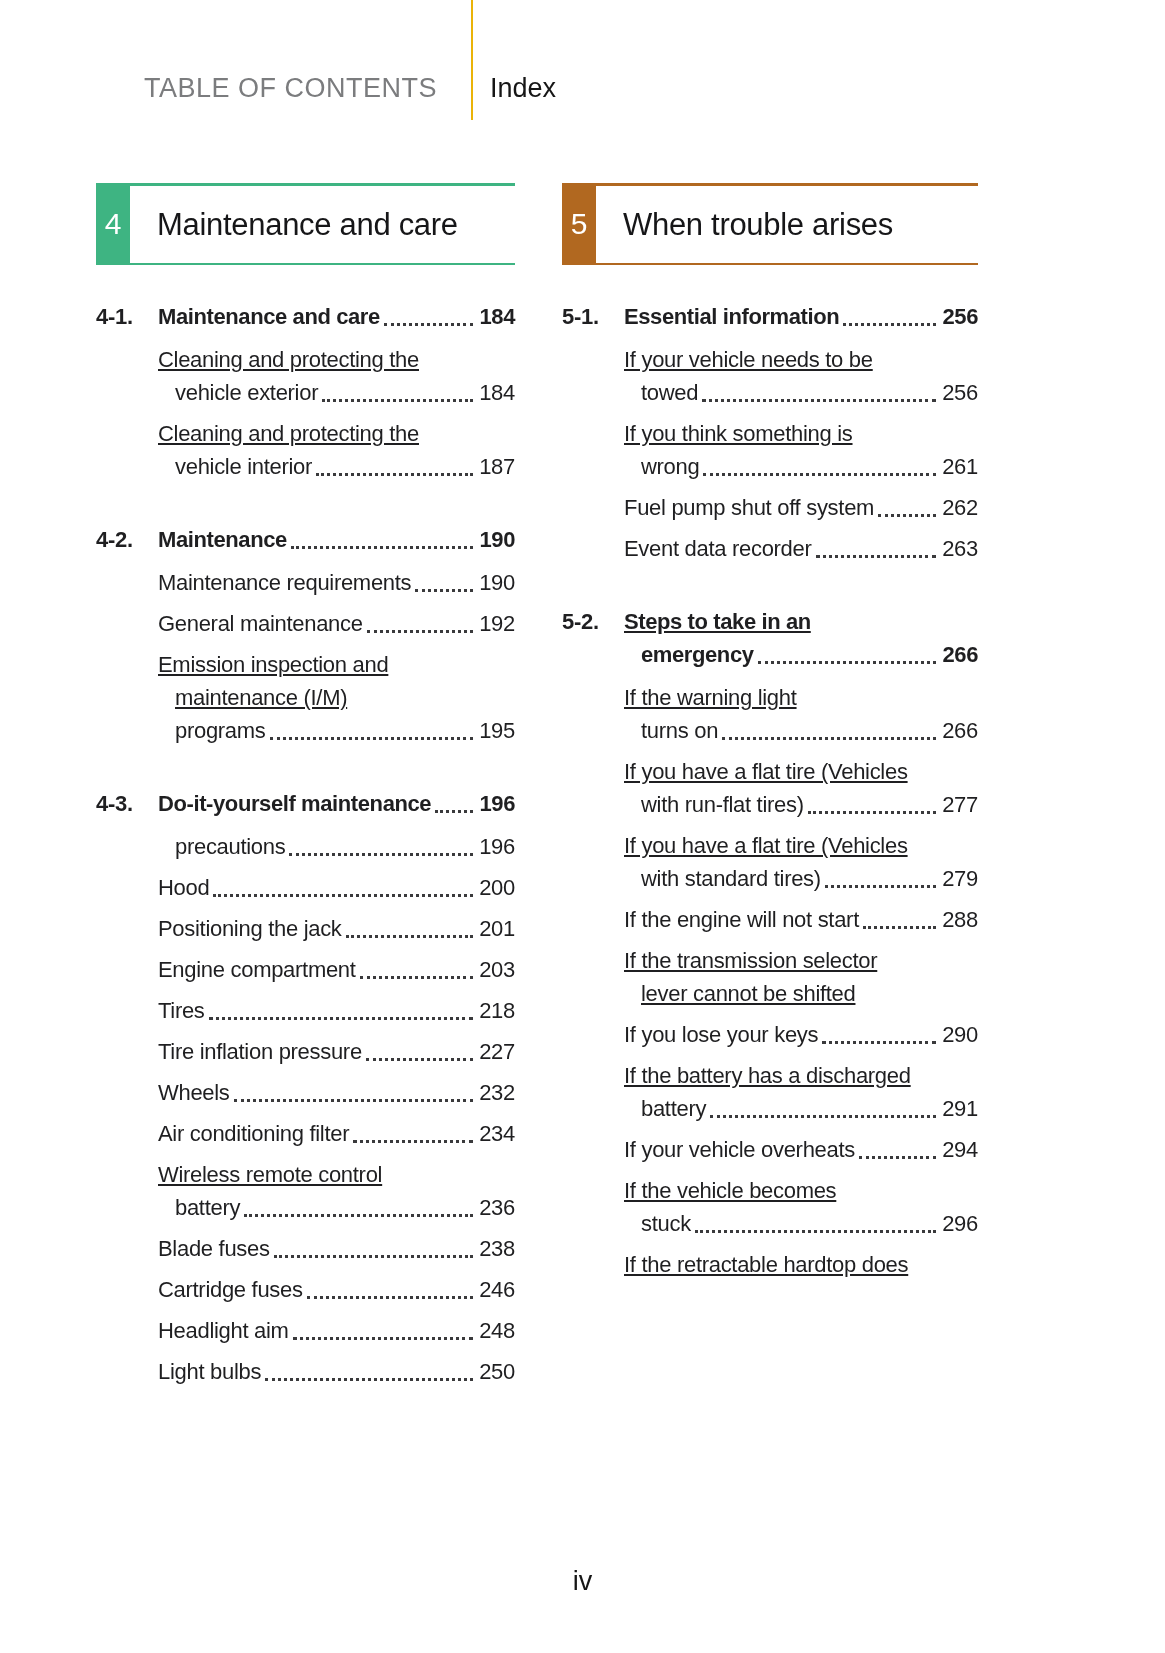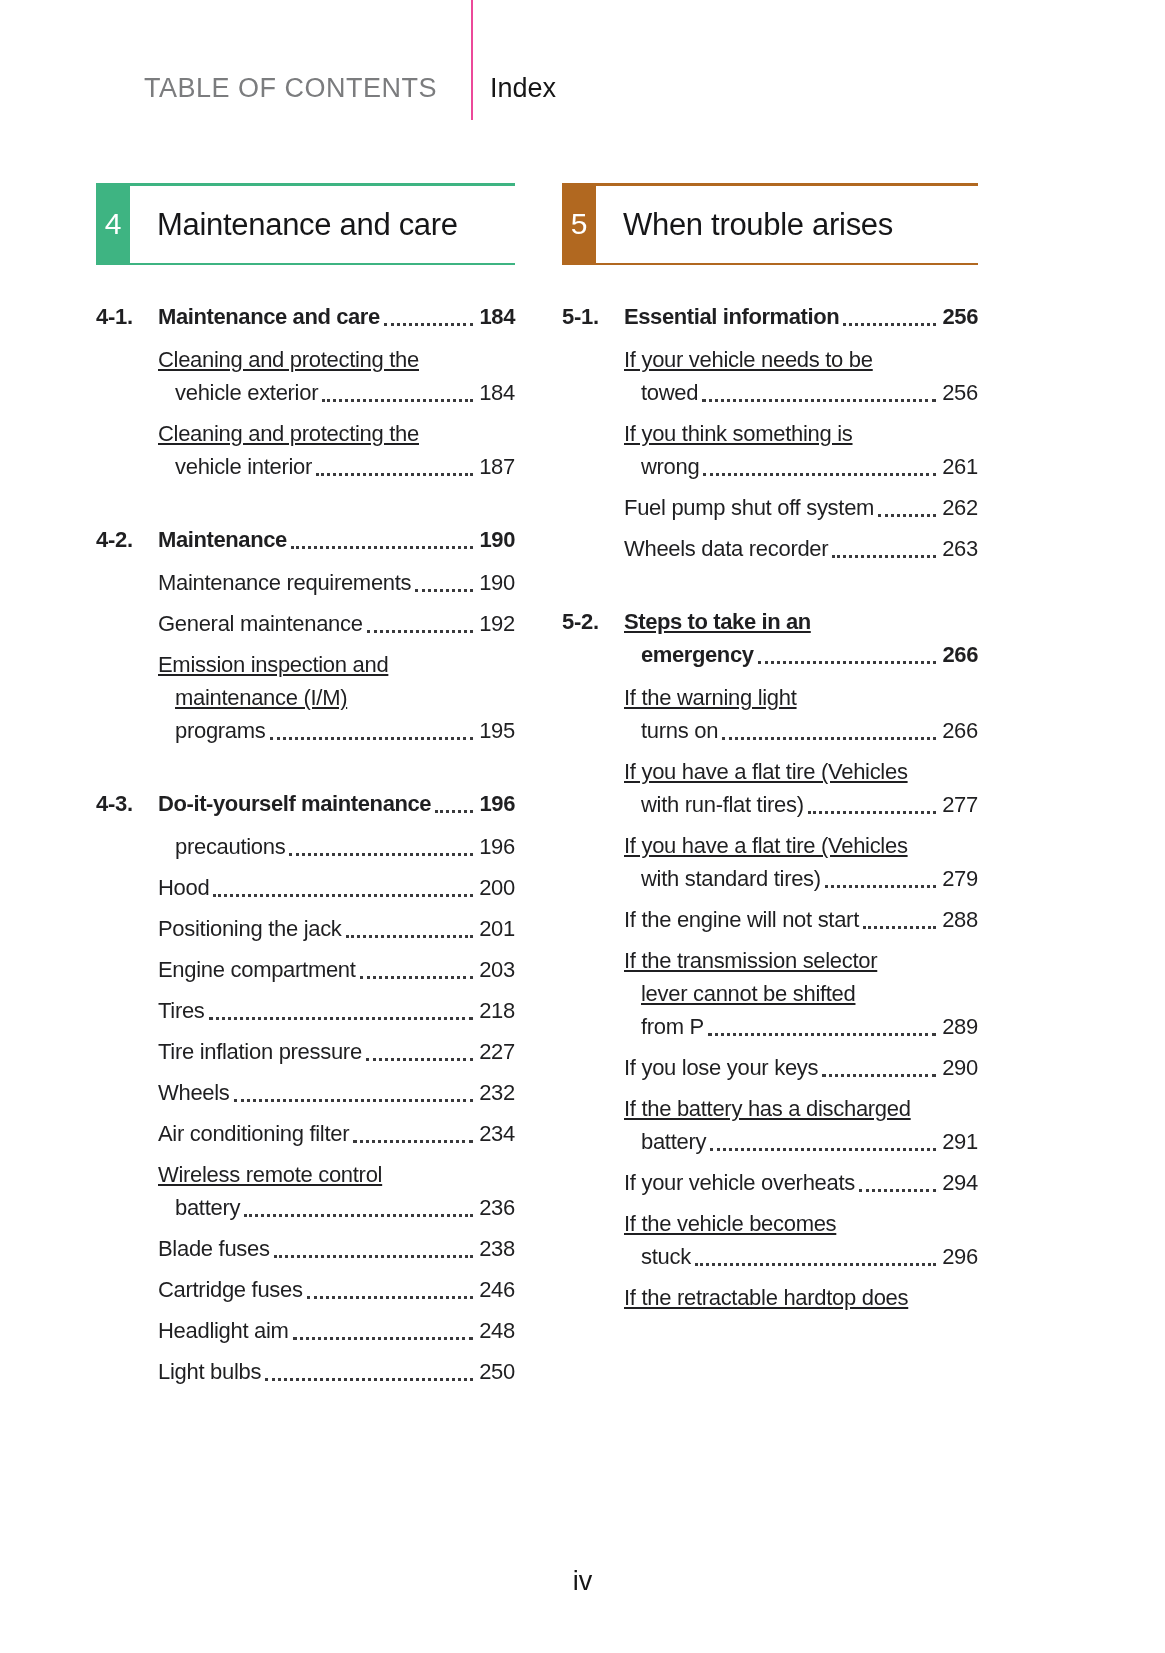--- a/index.html
+++ b/index.html
@@ -7,21 +7,21 @@
     width:1165px; height:1653px; background:#ffffff;
     font-family:"Liberation Sans", sans-serif;
     color:#1f1f21;
     overflow:hidden;
   }
   .page { box-sizing:border-box; width:1165px; height:1653px; display:flex; flex-direction:column; }
 
   
   .top-header { display:flex; height:120px; flex:0 0 auto; }
   .top-header .left {
-    box-sizing:border-box; width:473px; border-right:2px solid #ec4899;
+    box-sizing:border-box; width:473px; border-right:2px solid #eab308;
     display:flex; align-items:flex-end; justify-content:flex-end;
     padding:0 34px 16px 0;
   }
   .top-header .left .toc-title {
     color:#7b7c7e; font-size:27px; letter-spacing:0.5px; white-space:nowrap;
   }
   .top-header .right {
     display:flex; align-items:flex-end; padding:0 0 16px 17px;
   }
   .top-header .right .index-label { color:#161616; font-size:27px; }
@@ -314,21 +314,21 @@
         <div class="entry">
           <div class="row">
               <span class="txt">Fuel pump shut off system</span>
               <span class="dots"></span>
               <span class="pg">262</span>
             </div>
         </div>
 
         <div class="entry">
           <div class="row">
-              <span class="txt">Wheels data recorder</span>
+              <span class="txt">Event data recorder</span>
               <span class="dots"></span>
               <span class="pg">263</span>
             </div>
         </div>
 
         <div class="entry heading gap">
           <span class="num">5-2.</span>
           <div class="pre">Steps to take in an</div>
           <div class="row wrap">
               <span class="txt">emergency</span>
@@ -368,25 +368,20 @@
           <div class="row">
               <span class="txt">If the engine will not start</span>
               <span class="dots"></span>
               <span class="pg">288</span>
             </div>
         </div>
 
         <div class="entry">
           <div class="pre">If the transmission selector</div>
           <div class="pre row wrap">lever cannot be shifted</div>
-          <div class="row wrap">
-              <span class="txt">from P</span>
-              <span class="dots"></span>
-              <span class="pg">289</span>
-            </div>
         </div>
 
         <div class="entry">
           <div class="row">
               <span class="txt">If you lose your keys</span>
               <span class="dots"></span>
               <span class="pg">290</span>
             </div>
         </div>
 

